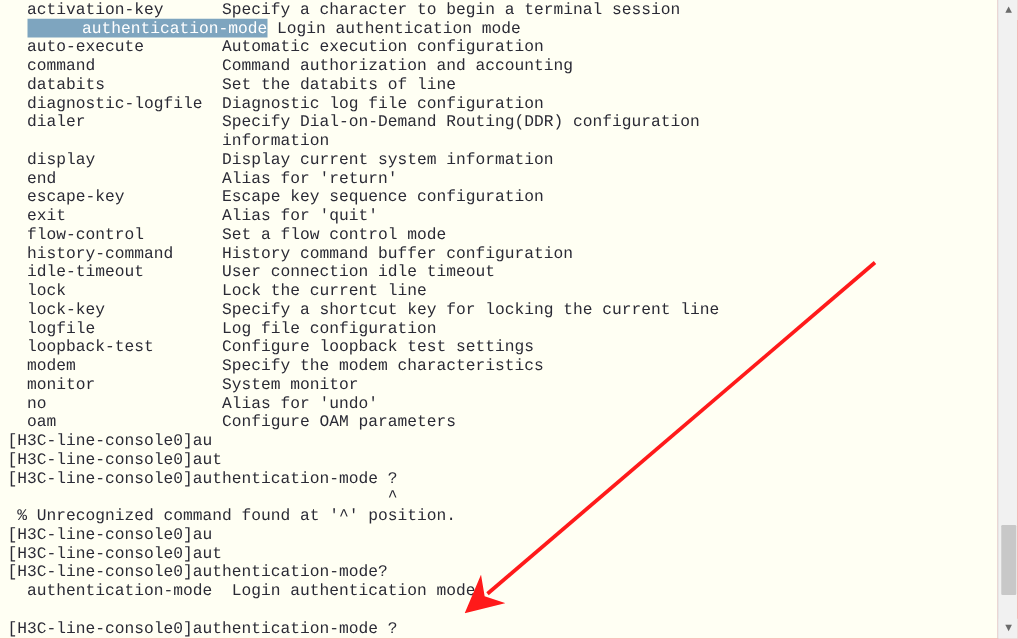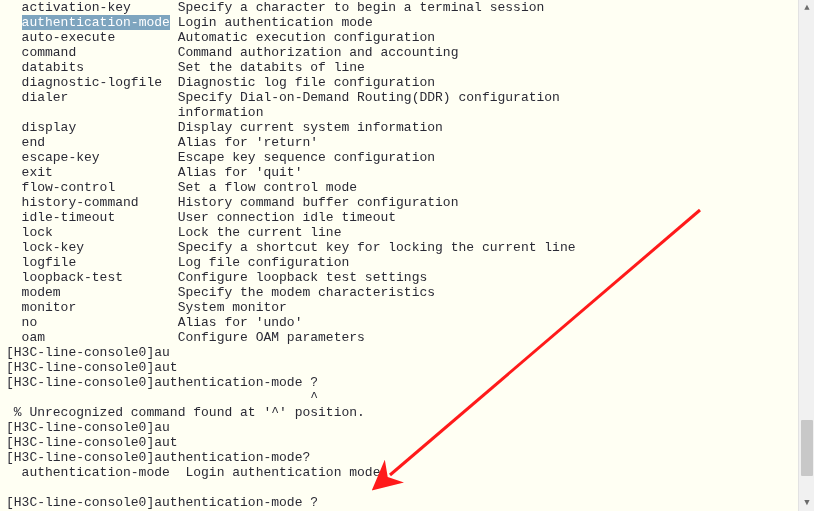--- a/index.html
+++ b/index.html
@@ -50,21 +50,21 @@
   .sb-btn.up{top:0;}
   .sb-btn.down{bottom:0;}
   .sb-thumb{
     position:absolute;
     left:2px;width:12px;
     top:420px;height:56px;
     background:#c8c8c8;
     border-radius:1px;
   }
   .row{display:block;min-height:15px;}
-  .hl{background:#7ea5bf;color:#fff;}
+  .hl{background:#7ea5bf;color:#fff;padding-left:44px;}
   
   .arrow{
     position:absolute;
     pointer-events:none;
     z-index:5;
     left:0;top:0;
     width:814px;height:511px;
   }
 </style>
 </head>

